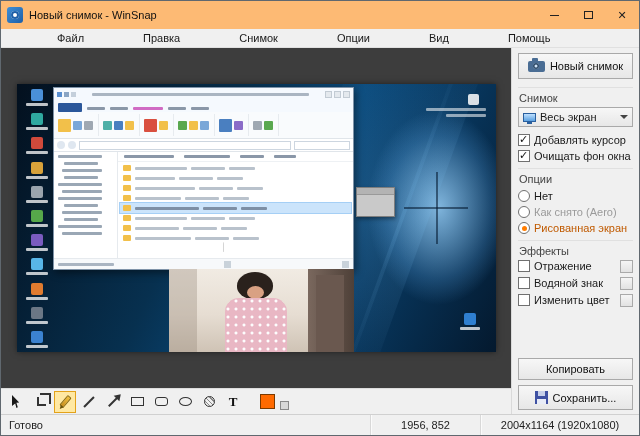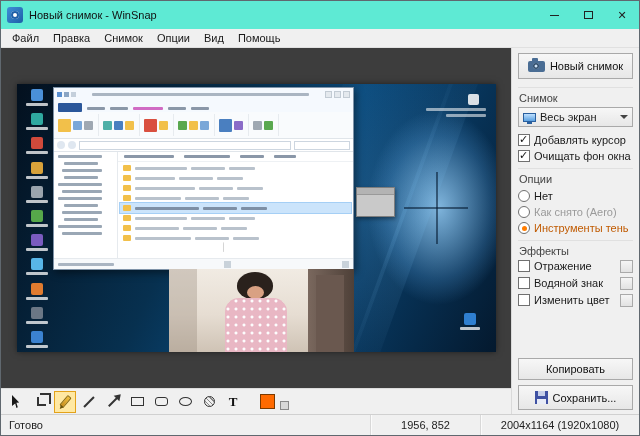--- a/index.html
+++ b/index.html
@@ -2,35 +2,35 @@
 <html><head>
 <meta charset="utf-8">
 <style>
   html,body{margin:0;padding:0;background:#fff;}
   *{box-sizing:border-box;}
   .app{width:640px;height:436px;border:1px solid #60686f;background:#f0f0f0;
        font-family:"Liberation Sans",sans-serif;font-size:11px;color:#1a1a1a;
        display:flex;flex-direction:column;overflow:hidden;}
 
   
-  .titlebar{height:28px;background:#5eead4;display:flex;align-items:center;padding-left:6px;flex:0 0 auto;}
+  .titlebar{height:28px;background:#fdba74;display:flex;align-items:center;padding-left:6px;flex:0 0 auto;}
   .appicon{width:16px;height:16px;border-radius:3px;background:linear-gradient(135deg,#3f8fd6,#1d5fa8);
            position:relative;margin-right:6px;flex:0 0 auto;}
   .appicon::after{content:"";position:absolute;left:4px;top:4px;width:8px;height:8px;border-radius:50%;
            background:#fff;box-shadow:inset 0 0 0 2px #1d5fa8;}
   .title{flex:1;font-size:11px;color:#111;white-space:nowrap;overflow:hidden;}
   .wbtns{display:flex;height:28px;}
   .wbtn{width:34px;height:28px;display:flex;align-items:center;justify-content:center;color:#222;font-size:11px;}
   .g-min{width:9px;height:1px;background:#222;display:block;}
   .g-max{width:9px;height:8px;border:1px solid #222;display:block;}
 
   
   .menubar{height:19px;background:#f0f0f0;border-bottom:1px solid #e0e0e0;display:flex;align-items:center;
            padding:0 4px;flex:0 0 auto;}
-  .menu-item{padding:2px 7px;cursor:default;}
+  .menu-item{padding:2px 7px;cursor:default;margin-left:45px;}
 
   
   .main{flex:1;display:flex;min-height:0;}
   .leftcol{flex:1;display:flex;flex-direction:column;min-width:0;}
   .canvas{flex:1;background:#3d3d3d;position:relative;display:flex;align-items:center;justify-content:center;min-height:0;}
 
   
   .preview{width:479px;height:268px;position:relative;overflow:hidden;background:#06182c;box-shadow:0 0 6px rgba(0,0,0,.5);}
   .wall{position:absolute;inset:0;
     background:
@@ -522,21 +522,21 @@
         <div class="row">
           <span class="rb"></span>
           <span class="lab">Нет</span>
         </div>
         <div class="row">
           <span class="rb"></span>
           <span class="lab dis">Как снято (Aero)</span>
         </div>
         <div class="row">
           <span class="rb on"></span>
-          <span class="lab hot">Инструменты тень</span>
+          <span class="lab hot">Рисованная экран</span>
         </div>
       </div>
 
       <div class="sect">
         <div class="sect-title">Эффекты</div>
         <div class="fx-row">
           <span class="cb"></span>
           <span class="lab">Отражение</span>
           <span class="mini-btn"></span>
         </div>

